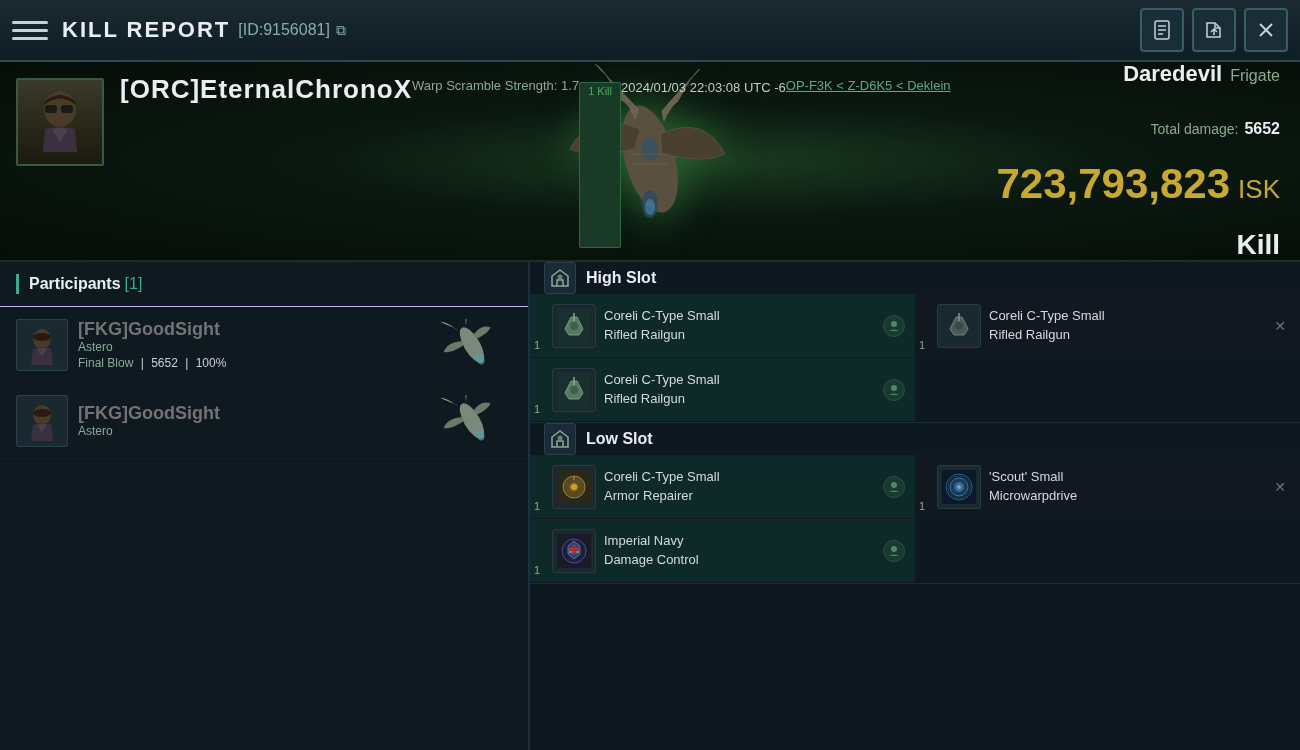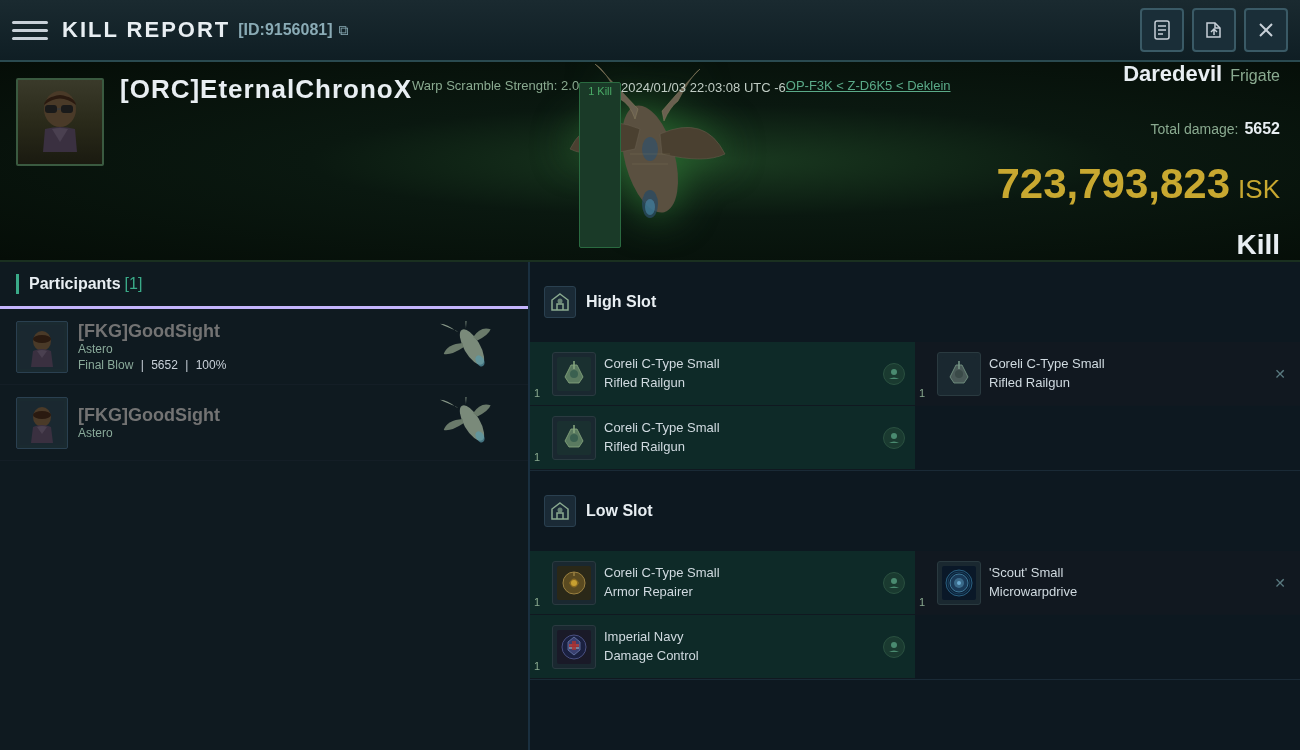--- a/index.html
+++ b/index.html
@@ -42,21 +42,21 @@
       font-size: 22px;
       font-weight: 700;
       letter-spacing: 2px;
       color: #e8eef2;
       text-transform: uppercase;
     }
     .header-id {
       font-size: 16px;
       color: #8aabb5;
       margin-left: 8px;
-      font-weight: 700;
+      font-weight: 400;
     }
     .header-copy-icon {
       margin-left: 6px;
       color: #8aabb5;
       font-size: 14px;
     }
     .header-spacer { flex: 1; }
     .header-btn {
       width: 44px;
       height: 44px;
@@ -224,21 +224,21 @@
       width: 530px;
       background: #0f1a20;
       border-right: 2px solid #1a3040;
       flex-shrink: 0;
       overflow-y: auto;
     }
     .panel-header {
       display: flex;
       align-items: center;
       padding: 12px 16px;
-      border-bottom: 3px solid #c4b5fd;
+      border-bottom: 1px solid #c4b5fd;
     }
     .panel-header-bar {
       width: 3px;
       height: 20px;
       background: #3aaa88;
       margin-right: 10px;
     }
     .panel-header-title {
       font-size: 16px;
       font-weight: 600;
@@ -306,21 +306,21 @@
 
     
     .right-panel {
       flex: 1;
       background: #0d1820;
       overflow-y: auto;
     }
     .slot-section-header {
       display: flex;
       align-items: center;
-      padding: 24px 14px;
+      padding: 0 14px;
       background: #0d1820;
     }
     .slot-icon {
       width: 32px;
       height: 32px;
       background: #1a2a36;
       border: 1px solid #2a4050;
       border-radius: 3px;
       display: flex;
       align-items: center;
@@ -471,21 +471,21 @@
 
         <path d="M20 42 Q35 38 50 42 L52 65 L18 65z" fill="#3a3040"></path>
 
         <path d="M27 42 L35 55 L43 42 Q35 40 27 42z" fill="#4a4050"></path>
       </svg>
     </div>
   </div>
 
   <div class="banner-info">
     <div class="banner-name">[ORC]EternalChronoX</div>
-    <div class="banner-warp">Warp Scramble Strength: 2.0</div>
+    <div class="banner-warp">Warp Scramble Strength: 1.7</div>
     <div class="banner-kill-badge">1 Kill</div>
     <div class="banner-date">2024/01/03 22:03:08 UTC -6</div>
     <div class="banner-location">OP-F3K &lt; Z-D6K5 &lt; Deklein</div>
   </div>
 
   <div class="banner-ship-img">
     <svg width="280" height="190" viewBox="0 0 280 190" style="filter: drop-shadow(0 0 20px #2a6a30);">
 
       <g transform="translate(140,95)">
 

